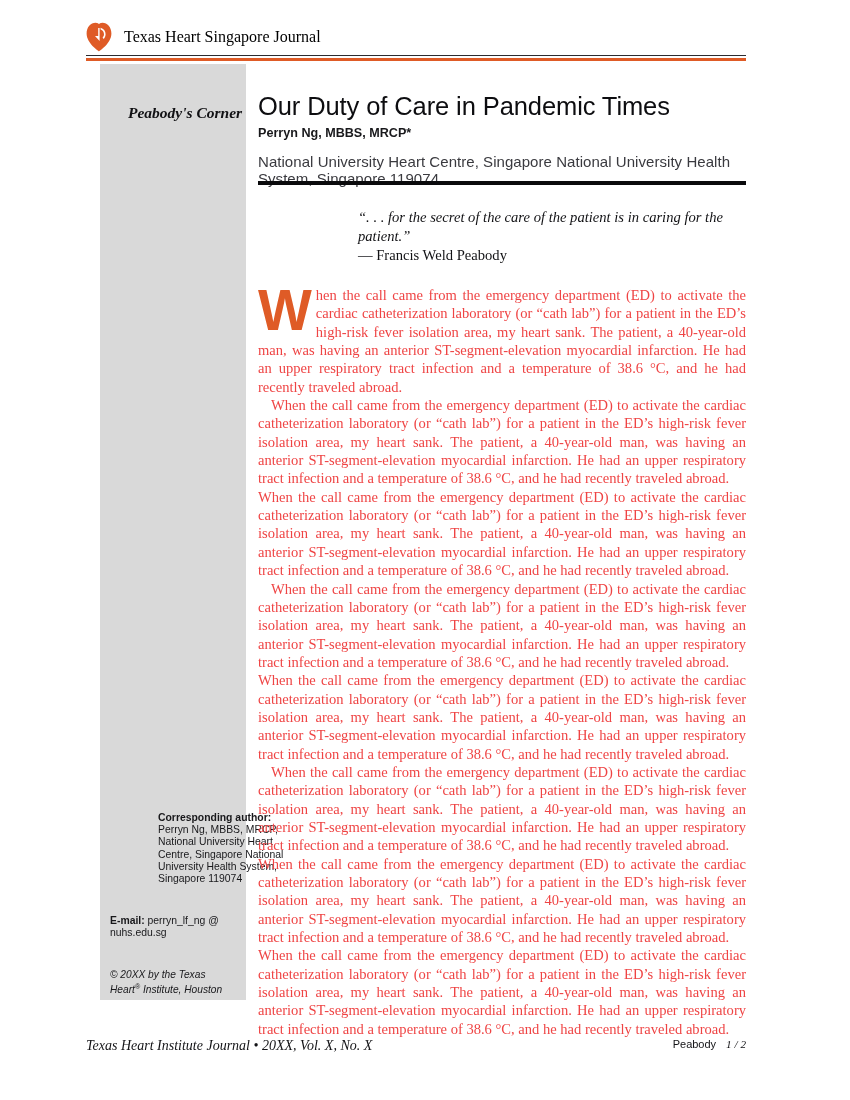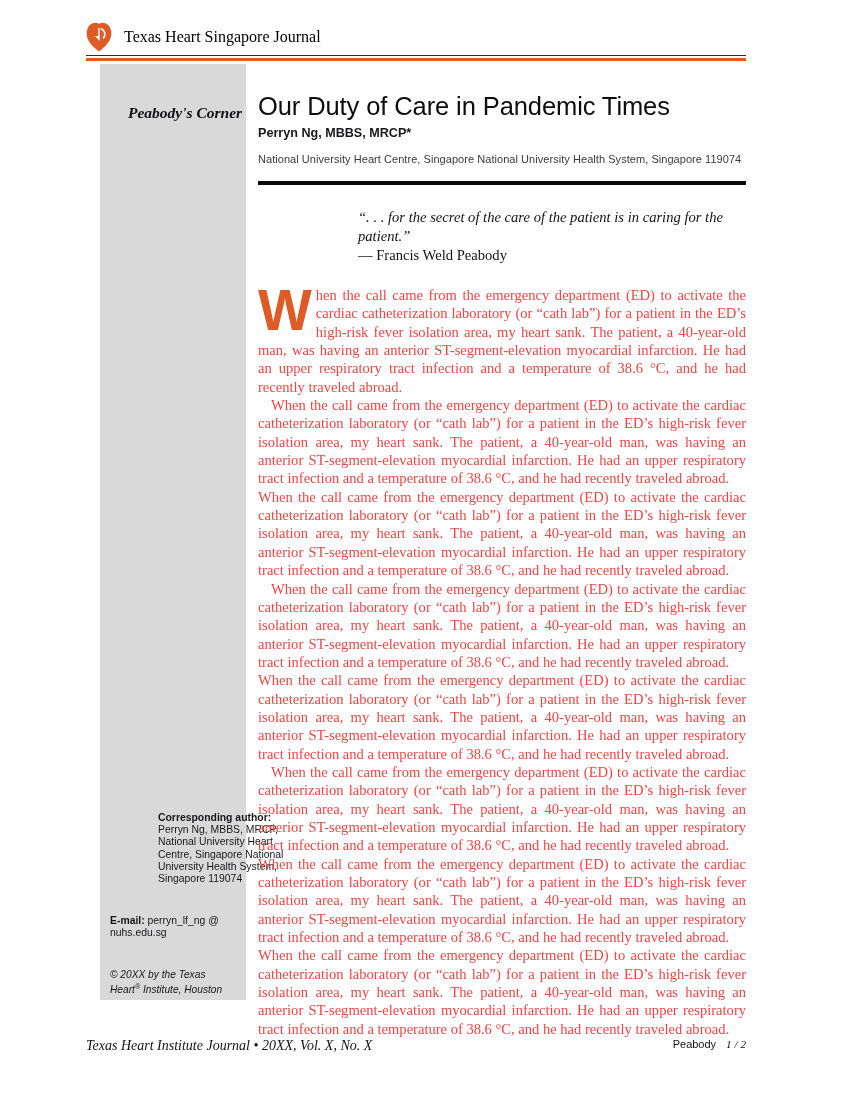--- a/index.html
+++ b/index.html
@@ -126,21 +126,21 @@
     font-family: "Liberation Sans", sans-serif;
     font-weight: bold;
     font-size: 12.6px;
     color: #18181b;
   }
   #affiliation {
     position: absolute;
     left: 258px; top: 153px;
     width: 490px;
     font-family: "Liberation Sans", sans-serif;
-    font-size: 11px;
+    font-size: 15px;
     color: #3a3a3f;
     letter-spacing: 0.05px;
   }
   #rule-heavy {
     position: absolute;
     left: 258px; top: 181px;
     width: 488px; height: 4px;
     background: #0a0a0c;
   }
 

